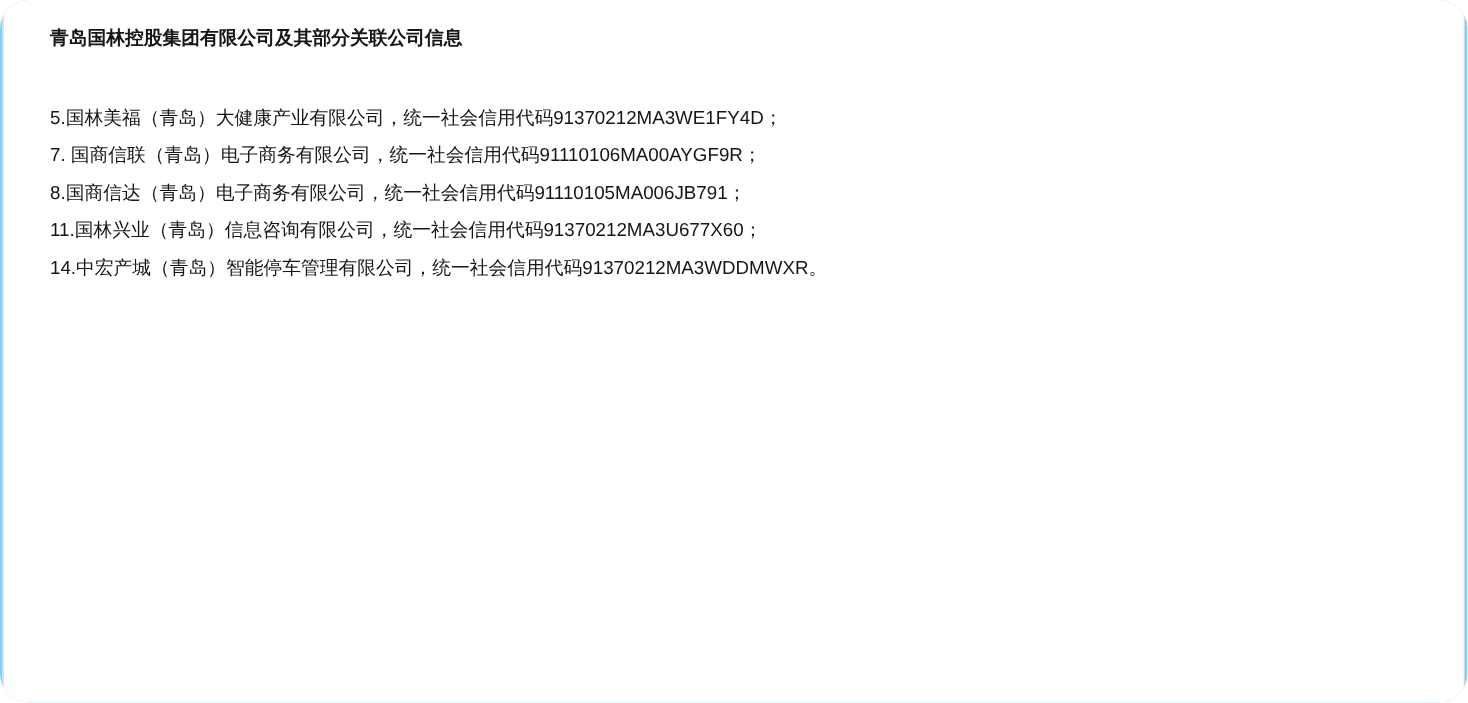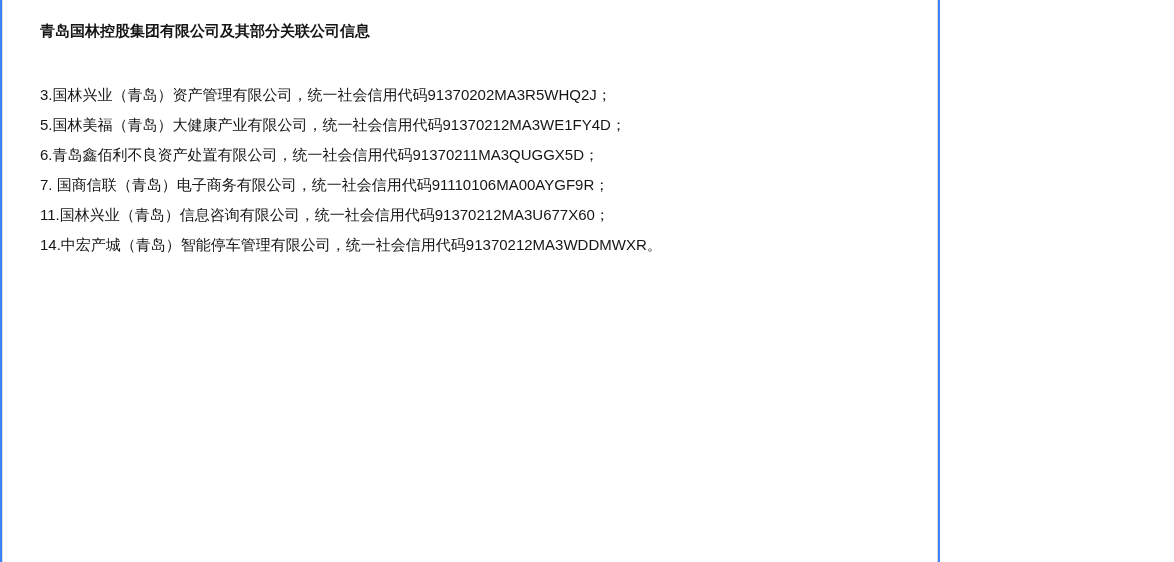--- a/index.html
+++ b/index.html
@@ -2,25 +2,26 @@
 <html><head>
   <meta charset="utf-8">
   <style>
     * { box-sizing: border-box; }
     html, body {
       margin: 0;
       padding: 0;
       background: #ffffff;
     }
     .page {
-      width: 940px;
+      width: 1174px;
       height: 562px;
-      background: #3b82f6;
+      background: #7dd3fc;
       font-family: "Liberation Sans", "DejaVu Sans", sans-serif;
       overflow: hidden;
+      border-radius: 23px;
     }
     .doc {
       margin: 0 2px;
       height: 562px;
       border-left: 1px solid #d9d9d9;
       border-right: 1px solid #d9d9d9;
       padding: 16px 11px 0 11px;
       background: #ffffff;
     }
     .doc p {
@@ -36,20 +37,19 @@
       font-weight: 700;
       margin-bottom: 34px;
     }
   </style>
 </head>
 <body>
 
 <div class="page">
   <div class="doc">
     <p class="title">青岛国林控股集团有限公司及其部分关联公司信息</p>
-    <p class="item">3.国林兴业（青岛）资产管理有限公司，统一社会信用代码91370202MA3R5WHQ2J；</p>
     <p class="item">5.国林美福（青岛）大健康产业有限公司，统一社会信用代码91370212MA3WE1FY4D；</p>
-    <p class="item">6.青岛鑫佰利不良资产处置有限公司，统一社会信用代码91370211MA3QUGGX5D；</p>
     <p class="item">7. 国商信联（青岛）电子商务有限公司，统一社会信用代码91110106MA00AYGF9R；</p>
+    <p class="item">8.国商信达（青岛）电子商务有限公司，统一社会信用代码91110105MA006JB791；</p>
     <p class="item">11.国林兴业（青岛）信息咨询有限公司，统一社会信用代码91370212MA3U677X60；</p>
     <p class="item">14.中宏产城（青岛）智能停车管理有限公司，统一社会信用代码91370212MA3WDDMWXR。</p>
   </div>
 </div>
 
 </body></html>

